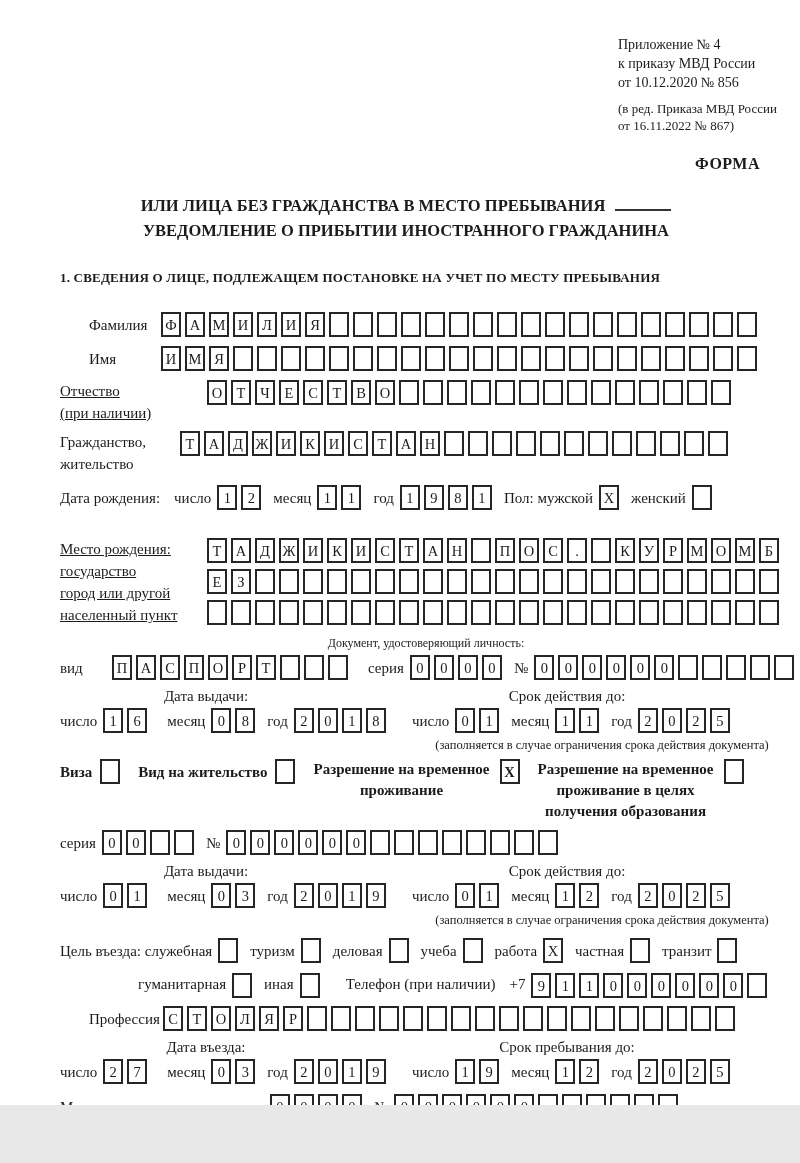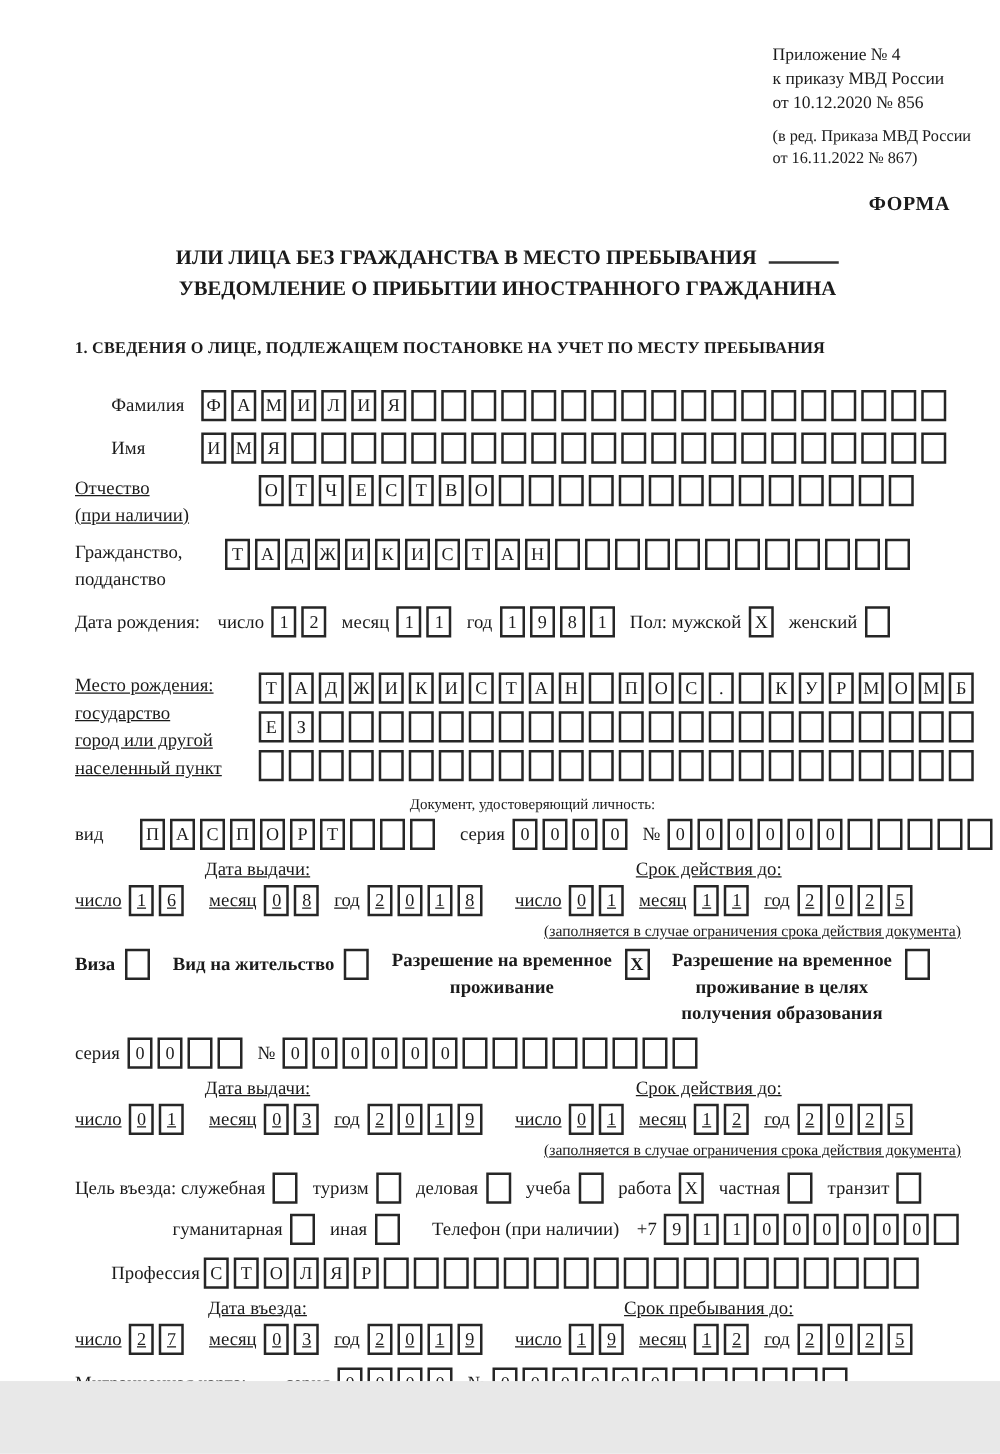--- a/index.html
+++ b/index.html
@@ -29,35 +29,35 @@
   }
   .rowgap { margin-bottom:6px; }
 
   .inline-row { display:flex; align-items:flex-start; flex-wrap:nowrap; }
   .inline-row > span { line-height:27px; }
   .inline-row .boxes { margin:0 8px 0 6px; }
   .ml8 { margin-left:8px; } .ml14 { margin-left:14px; }
 
   .doc-head { text-align:center; font-weight:normal; margin-top:10px; font-size:12px; }
 
-  .dates { display:flex; margin-top:6px;text-decoration:underline; }
+  .dates { display:flex; margin-top:6px; }
   .d-left { width:352px; } .d-right { flex:1; }
   .d-head { text-align:center; font-size:15px; margin-bottom:3px; }
   .d-left .d-head { padding-right:60px; } .d-right .d-head { padding-right:70px; }
   .note { font-size:12.5px; margin-top:3px; text-align:center; }
 
   .para { margin-top:12px; line-height:1.65; }
 
   .cb-row { display:flex; margin-top:6px;font-weight:bold; }
   .cb-item { display:flex; align-items:flex-start; margin-right:14px; }
   .cb-item > .cb-txt { line-height:27px; margin-right:8px; }
   .cb-center { text-align:center; line-height:21px; margin-right:10px; }
   .cb-item .boxes { margin-top:0; }
 
-  .indent { margin-left:78px; }
+  .indent { margin-left:78px;align-items:flex-end; }
 </style>
 </head>
 <body>
 
 <div class="page">
 
   <div class="hdr">
     <div>Приложение № 4</div>
     <div>к приказу МВД России</div>
     <div>от 10.12.2020 № 856</div>
@@ -165,21 +165,21 @@
         <span class="box"></span>
         <span class="box"></span>
         <span class="box"></span>
         <span class="box"></span>
       </div>
   </div>
 
   <div class="frow">
     <div class="lbl w118 two-line">
       <div>Гражданство,</div>
-      <div>подданство</div>
+      <div>жительство</div>
     </div>
     <div class="boxes">
         <span class="box">Т</span>
         <span class="box">А</span>
         <span class="box">Д</span>
         <span class="box">Ж</span>
         <span class="box">И</span>
         <span class="box">К</span>
         <span class="box">И</span>
         <span class="box">С</span>

